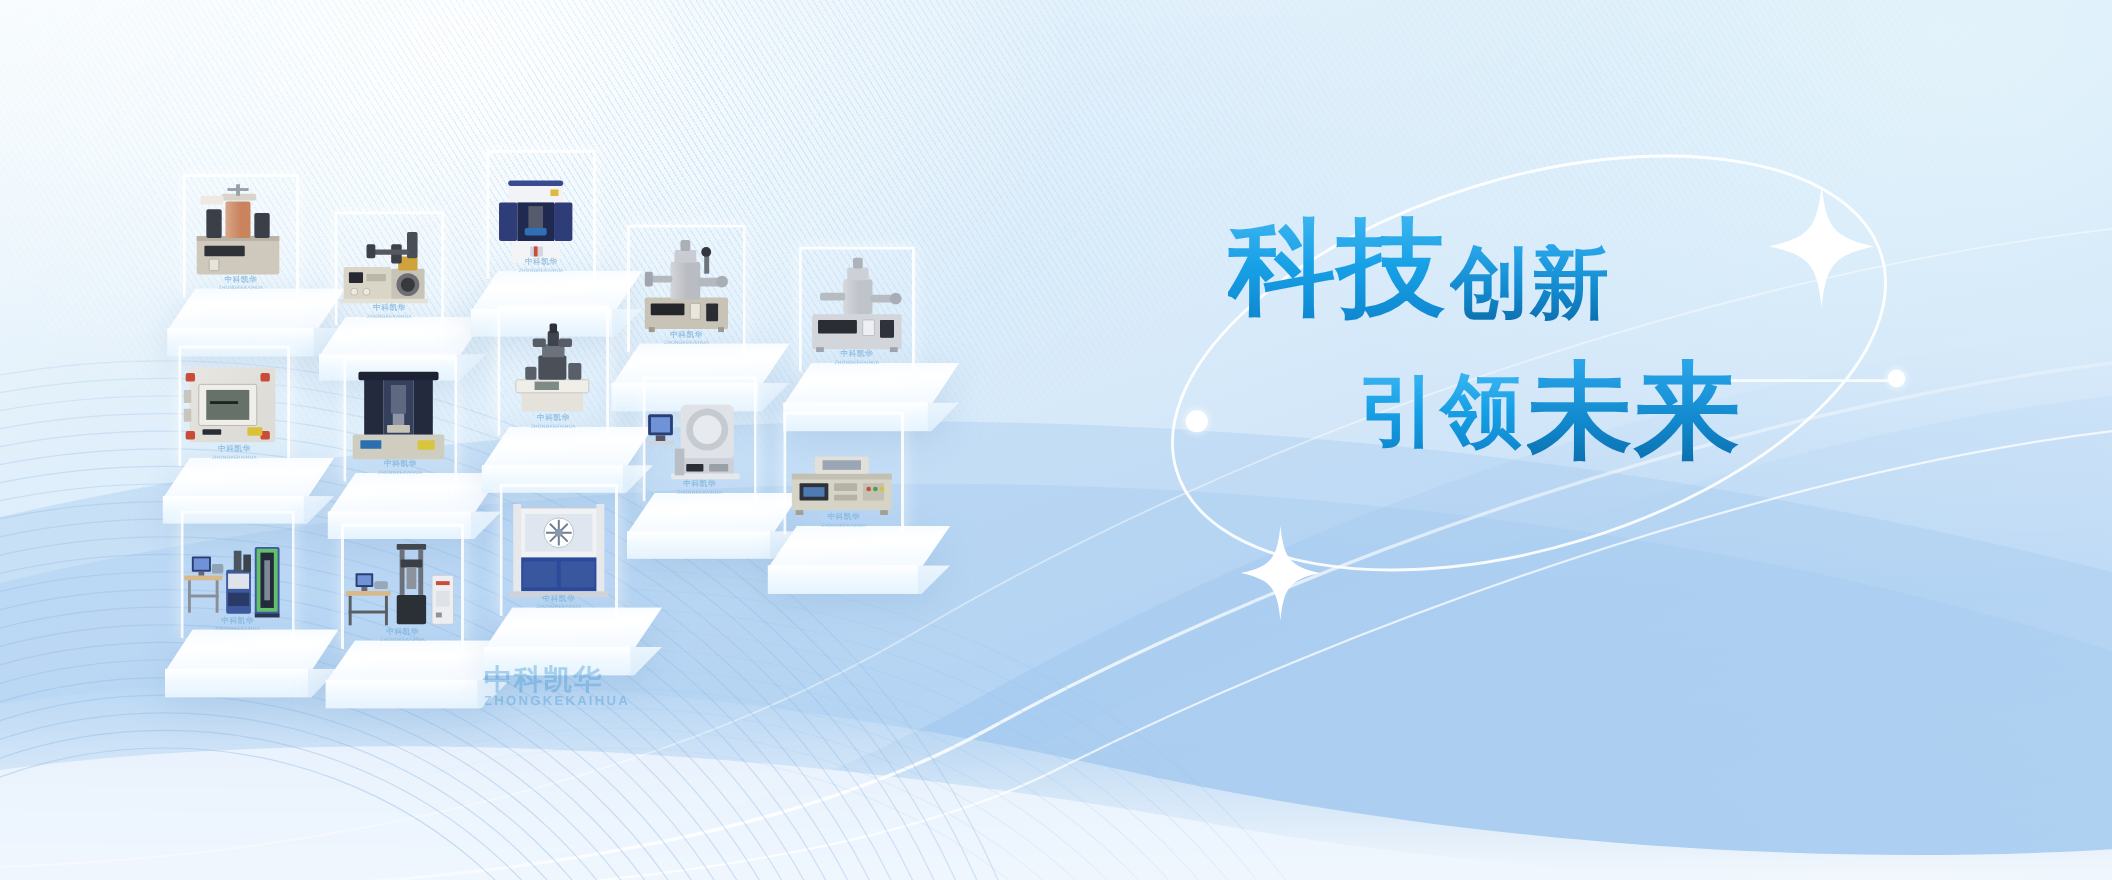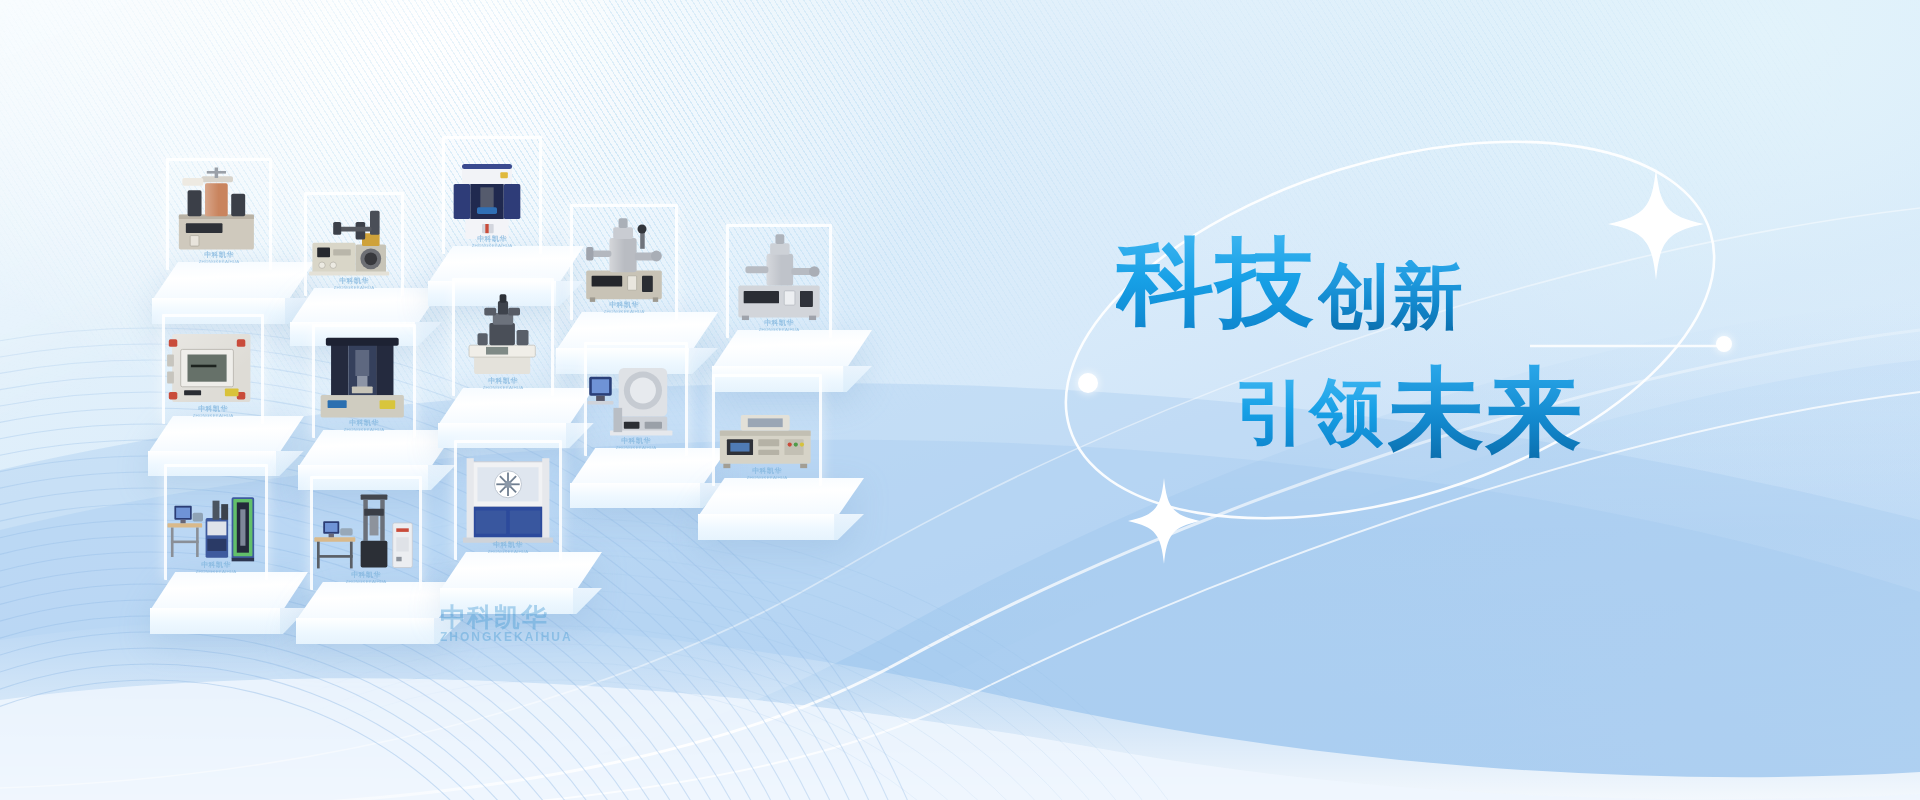--- a/index.html
+++ b/index.html
@@ -76,21 +76,21 @@
   .wm{
     position:absolute; left:50%; transform:translateX(-50%);
     bottom:2px; white-space:nowrap; color:#7fb4dd; opacity:.75;
     font-size:6px; letter-spacing:.4px; line-height:1.15; text-align:center;
   }
   .wm b{ display:block; font-size:7px; font-weight:700; }
   .wm span{ display:block; font-size:4.4px; letter-spacing:.2px; }
 
   
   #headline{ position:absolute; left:1118px; top:196px; width:720px; }
-  .hl-row{ white-space:nowrap; line-height:1;margin-top:38px; }
+  .hl-row{ white-space:nowrap; line-height:1; }
   .hl-row.r2{ margin-top:26px; padding-left:118px; }
   .hl-a, .hl-b{
     display:inline-block; vertical-align:baseline;
     font-family:"Liberation Sans","DejaVu Sans",sans-serif;
     font-weight:700;
   }
   .hl-a{
     font-size:96px; letter-spacing:2px;
     background:linear-gradient(180deg,#3cb4f0 0%,#17a0e6 48%,#0f87cf 100%);
     -webkit-background-clip:text; background-clip:text; color:transparent;

